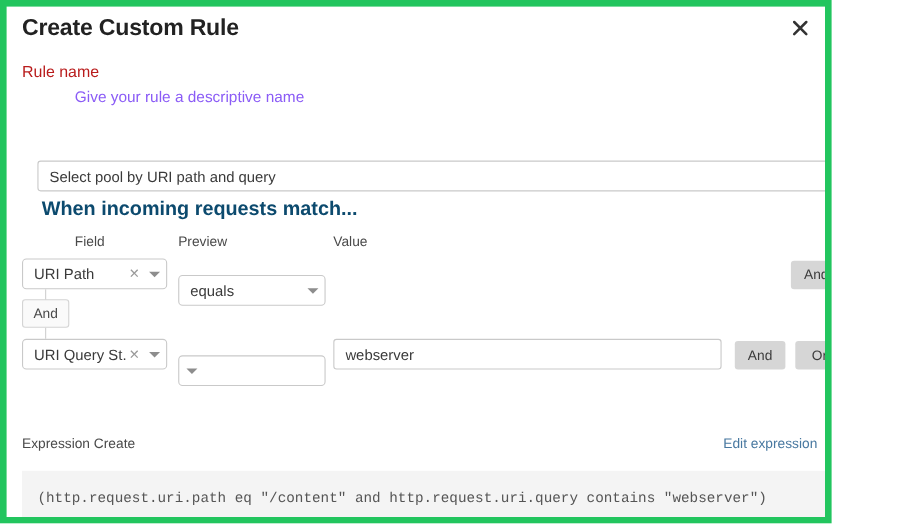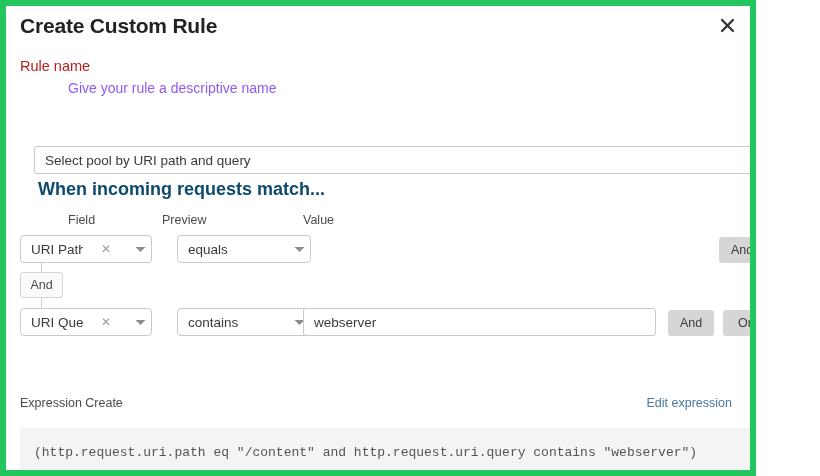--- a/index.html
+++ b/index.html
@@ -138,22 +138,22 @@
   }
   .caret {
     flex: 0 0 auto;
     width: 22px;
     display: flex;
     align-items: center;
     justify-content: center;
   }
   .caret svg { display: block; }
 
-  .field-select    { left: 14px;  width: 132px; gap: 16px; }
-  .operator-select { left: 171px; width: 134px; }
+  .field-select    { left: 14px;  width: 132px; }
+  .operator-select { left: 156px; width: 134px; margin-top: 15px; }
 
   .value-input { top: 0; height: 28px; }
   #value-input-1 { left: 297px; width: 404px; top: 229px; }
   #value-input-2 { left: 297px; width: 353px; top: 302px; }
 
   
   .logic-btn {
     position: absolute;
     box-sizing: border-box;
     height: 26px;
@@ -224,21 +224,21 @@
   
   #expr-label {
     position: absolute;
     left: 14px;
     top: 390px;
     font-size: 12.5px;
     color: #4a4a4a;
   }
   #edit-expression-link {
     position: absolute;
-    right: 18px;
+    right: 7px;
     top: 390px;
     font-size: 12.5px;
     color: #4878a0;
     text-decoration: none;
     cursor: pointer;
   }
   #expr-code-box {
     position: absolute;
     left: 14px;
     top: 422px;
@@ -318,21 +318,20 @@
     <div class="select-box field-select">
       <span class="sel-text">URI Query St...</span>
       <span class="clear-x">✕</span>
       <span class="caret">
         <svg width="11" height="7" viewBox="0 0 11 7">
             <path d="M0.5 1 L5.5 6 L10.5 1 Z" fill="#8d8d8d"></path>
           </svg>
       </span>
     </div>
     <div class="select-box operator-select">
-      <span class="sel-text">contains</span>
       <span class="caret">
         <svg width="11" height="7" viewBox="0 0 11 7">
             <path d="M0.5 1 L5.5 6 L10.5 1 Z" fill="#8d8d8d"></path>
           </svg>
       </span>
     </div>
   </div>
   <input class="text-input value-input" id="value-input-2" type="text" value="webserver" style="">
   <button class="logic-btn" id="and-btn-2">And</button>
   <button class="logic-btn" id="or-btn-2">Or</button>

